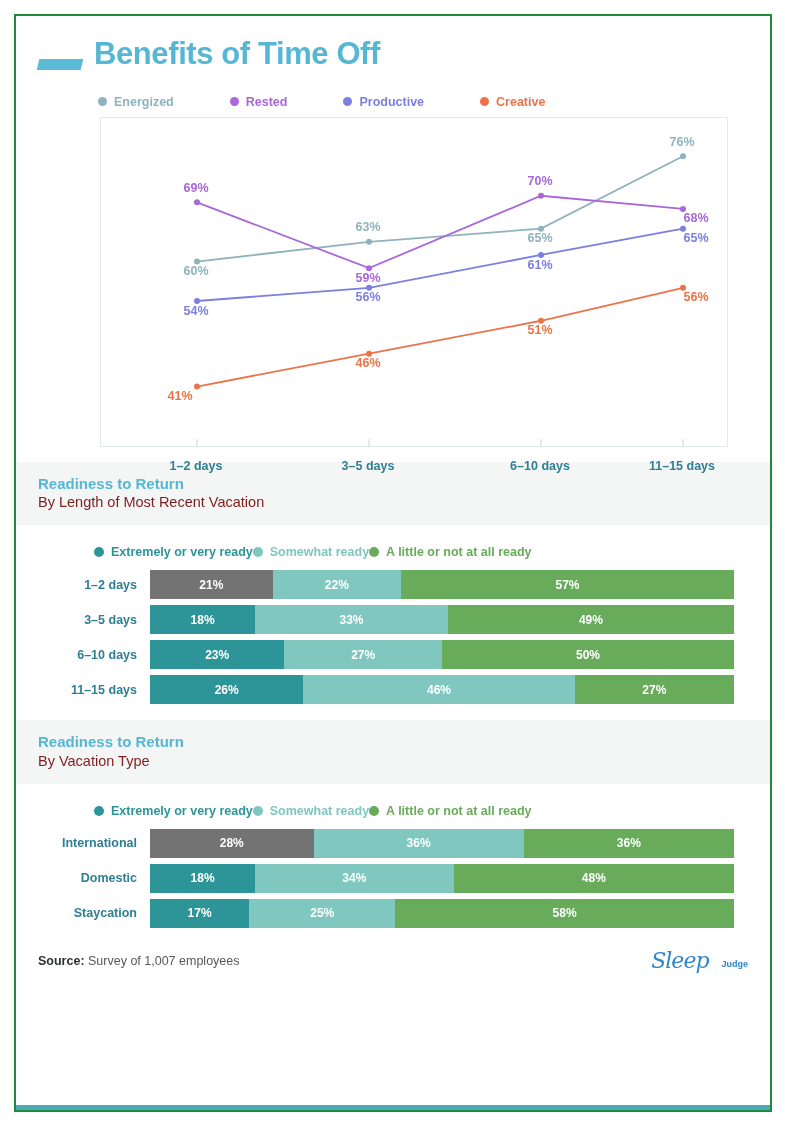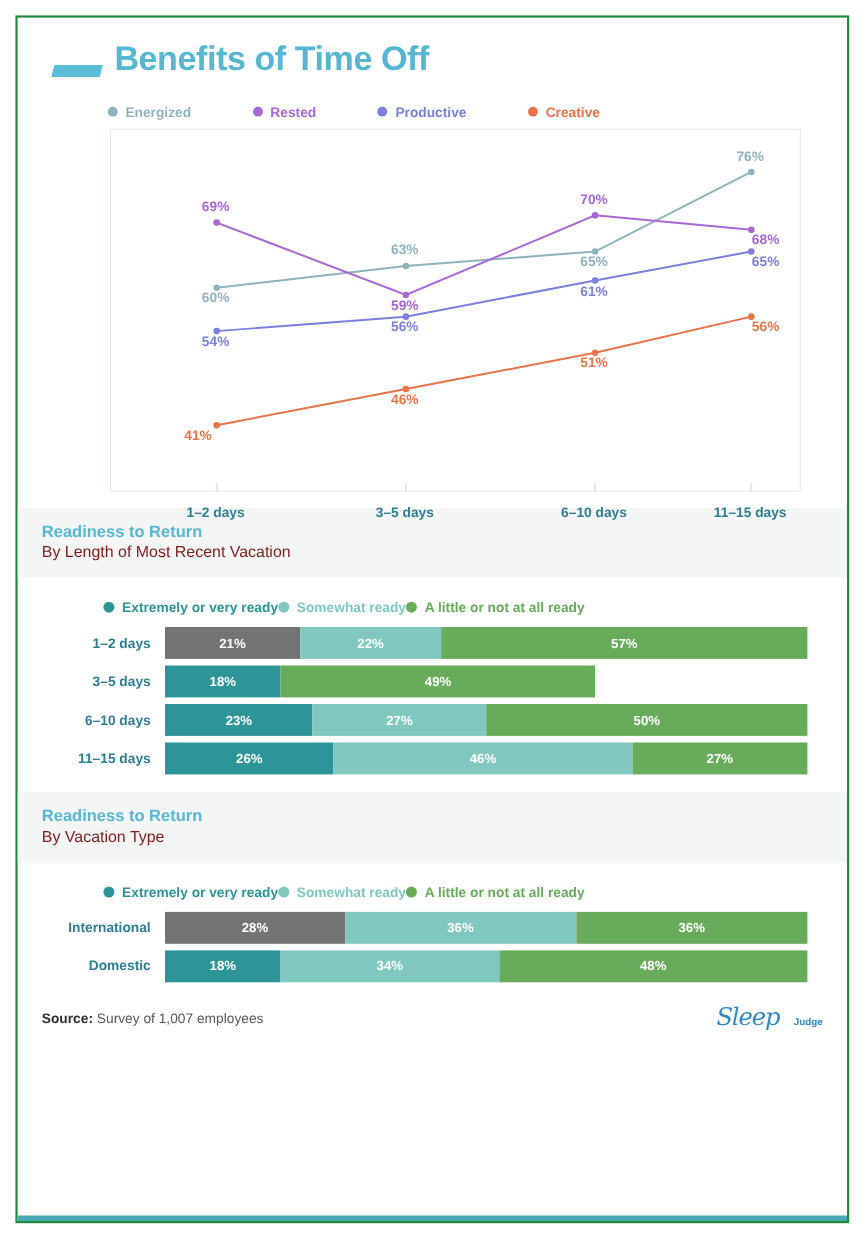--- a/index.html
+++ b/index.html
@@ -27,21 +27,20 @@
   }
 
   
   .header {
     position: relative;
     padding: 22px 0 4px 0;
   }
   .title-row {
     display: flex;
     align-items: flex-start;
-    padding-left: 10px;
   }
   .dash {
     width: 44px;
     height: 11px;
     background: #5bbcd8;
     margin: 21px 12px 0 22px;
     flex: 0 0 auto;
     transform: skewX(-14deg);
   }
   .title {
@@ -359,20 +358,21 @@
         <div class="bar-track">
           <div class="seg" style="background: #737373; width: 21%;">21%</div>
           <div class="seg" style="background: rgb(127, 199, 191); width: 22%;">22%</div>
           <div class="seg" style="background: rgb(104, 171, 91); width: 57%;">57%</div>
         </div>
       </div>
       <div class="bar-row">
         <div class="bar-cat">3–5 days</div>
         <div class="bar-track">
           <div class="seg" style="background: rgb(45, 149, 152); width: 18%;">18%</div>
+          <div class="seg" style="background: rgb(127, 199, 191); width: 33%;">33%</div>
           <div class="seg" style="background: rgb(104, 171, 91); width: 49%;">49%</div>
         </div>
       </div>
       <div class="bar-row">
         <div class="bar-cat">6–10 days</div>
         <div class="bar-track">
           <div class="seg" style="background: rgb(45, 149, 152); width: 23%;">23%</div>
           <div class="seg" style="background: rgb(127, 199, 191); width: 27%;">27%</div>
           <div class="seg" style="background: rgb(104, 171, 91); width: 50%;">50%</div>
         </div>
@@ -416,20 +416,28 @@
         </div>
       </div>
       <div class="bar-row">
         <div class="bar-cat">Domestic</div>
         <div class="bar-track">
           <div class="seg" style="background: rgb(45, 149, 152); width: 18%;">18%</div>
           <div class="seg" style="background: rgb(127, 199, 191); width: 34%;">34%</div>
           <div class="seg" style="background: rgb(104, 171, 91); width: 48%;">48%</div>
         </div>
       </div>
+      <div class="bar-row">
+        <div class="bar-cat">Staycation</div>
+        <div class="bar-track">
+          <div class="seg" style="background: rgb(45, 149, 152); width: 17%;">17%</div>
+          <div class="seg" style="background: rgb(127, 199, 191); width: 25%;">25%</div>
+          <div class="seg" style="background: rgb(104, 171, 91); width: 58%;">58%</div>
+        </div>
+      </div>
     </div>
 
   <div class="footer">
     <div class="source">
       <b>Source:</b><span> Survey of 1,007 employees</span>
     </div>
     <div class="logo">
       <span class="logo-script">Sleep</span>
       <span class="logo-judge">Judge</span>
     </div>

